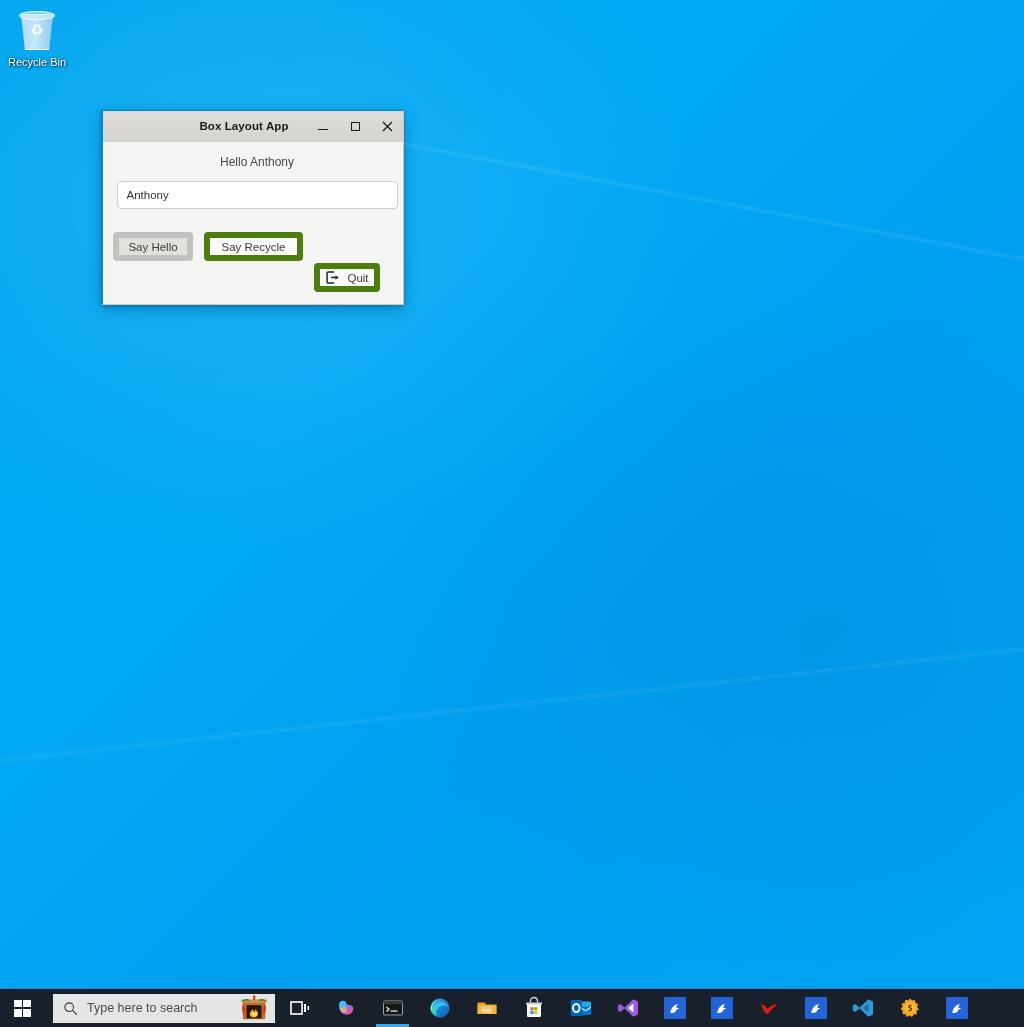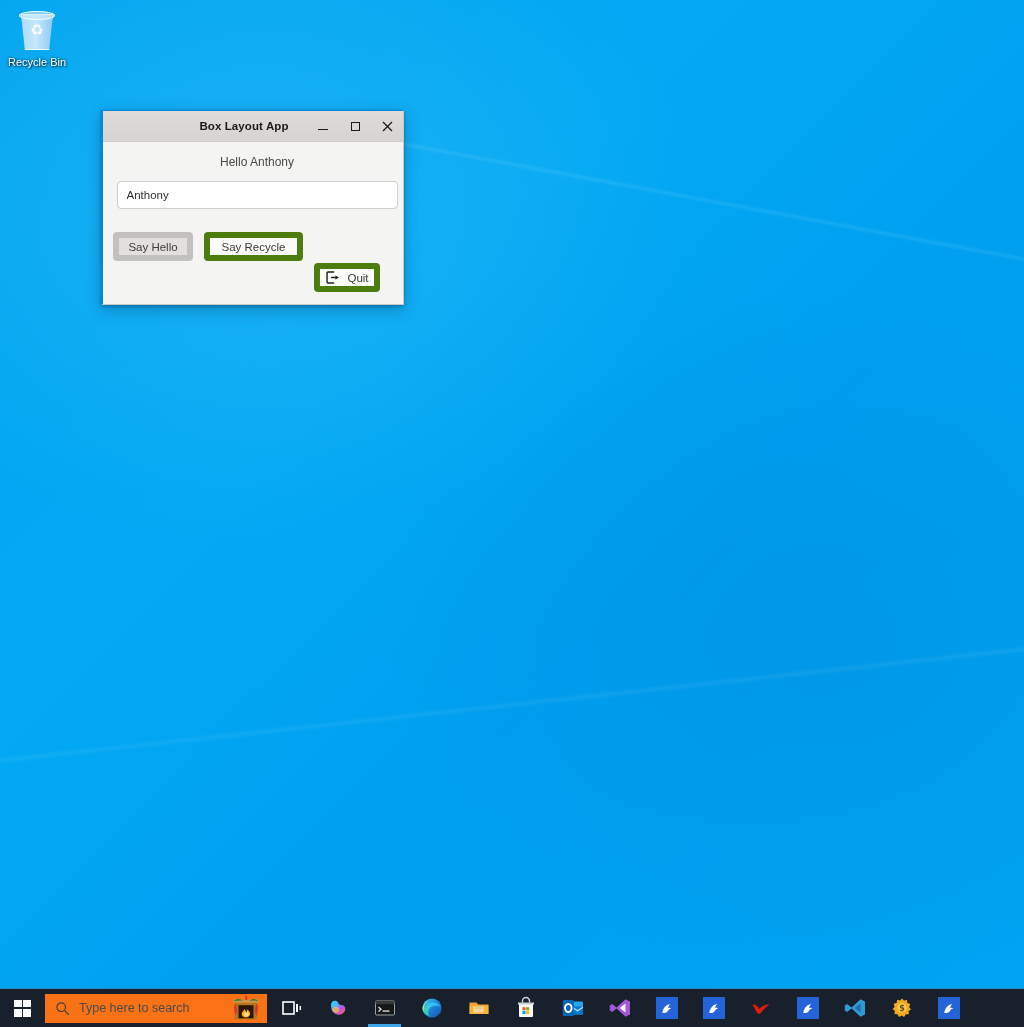--- a/index.html
+++ b/index.html
@@ -230,25 +230,26 @@
     width: 17px; height: 17px;
     display: grid;
     grid-template-columns: 1fr 1fr;
     grid-template-rows: 1fr 1fr;
     gap: 1.6px;
   }
   .win-logo i { background: #ffffff; display: block; }
 
   #search-box {
     width: 222px; height: 29px;
-    background: #f97316;
+    background: #e5e5e5;
     display: flex;
     align-items: center;
     position: relative;
     cursor: text;
+    margin-left: 8px;
   }
   .search-icon-wrap {
     width: 34px; display: flex; align-items: center; justify-content: center;
   }
   #search-placeholder {
     font-size: 12.5px;
     color: #4b4b4b;
     user-select: none;
   }
   #fireplace-icon {

